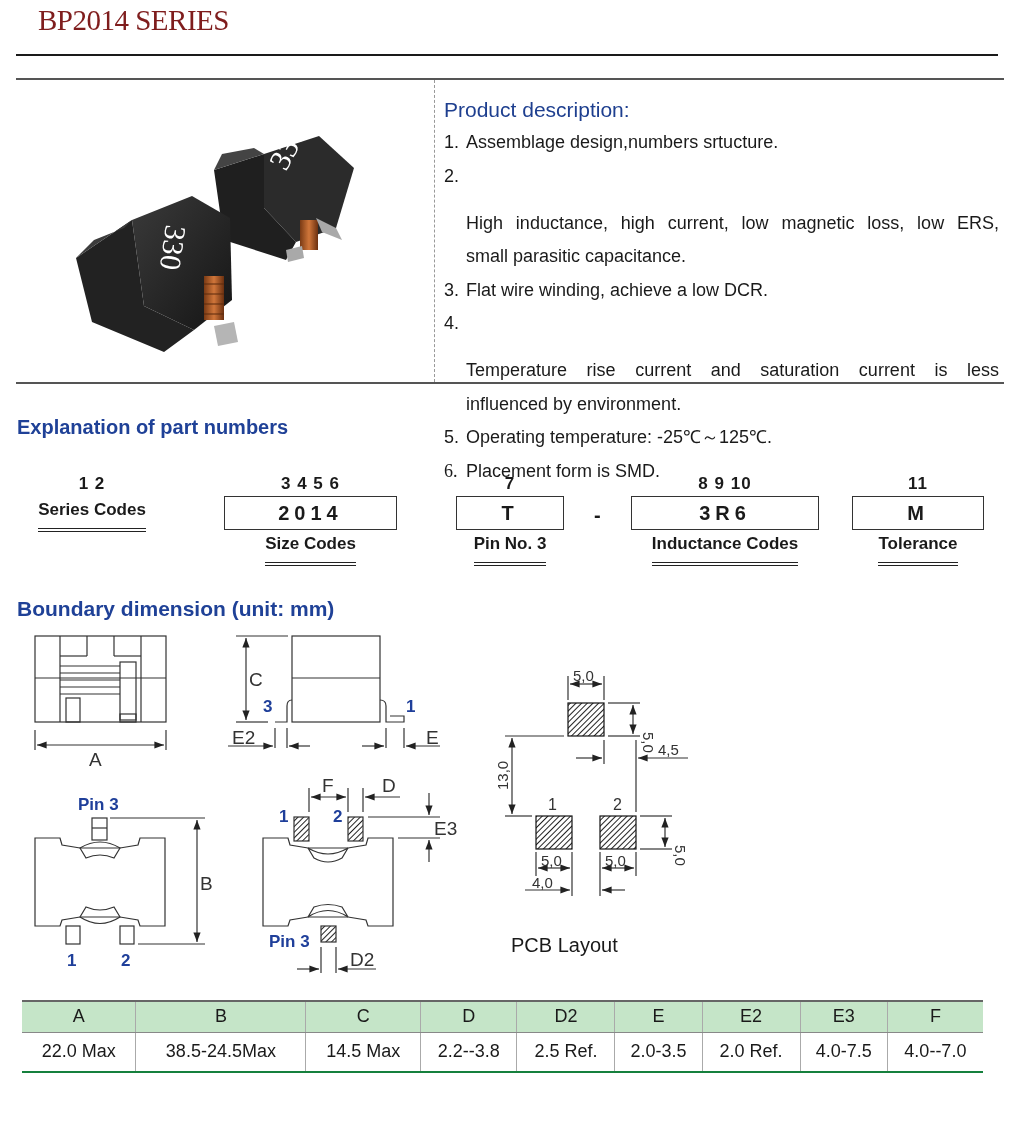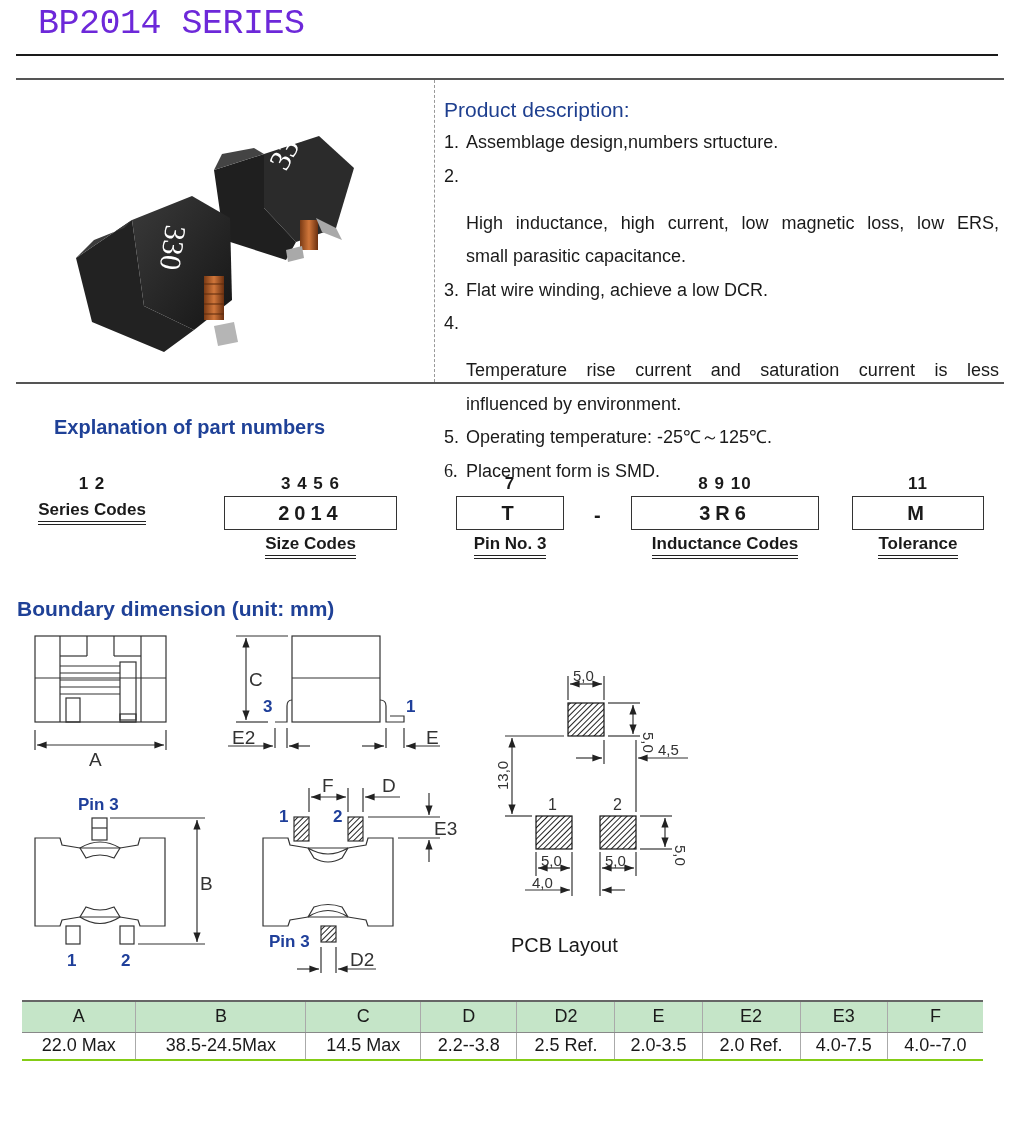--- a/index.html
+++ b/index.html
@@ -1,48 +1,48 @@
 <!DOCTYPE html>
 <html><head>
 <meta charset="utf-8">
 <style>
   * { box-sizing: border-box; margin: 0; padding: 0; }
   html, body { width: 1015px; height: 1144px; background: #ffffff; overflow: hidden; }
   body { position: relative; font-family: "Liberation Sans", sans-serif; color: #1a1a1a; }
 
-  .title { position: absolute; left: 38px; top: 4px; font-family: Liberation Mono, monospace; font-size: 35px; color: #6d28d9; letter-spacing: -0.5px; }
+  .title { position: absolute; left: 38px; top: 4px; font-family: Liberation Serif, serif; font-size: 29px; color: #7f1d1d; letter-spacing: -0.5px; }
   .rule-top { position: absolute; left: 16px; top: 54px; width: 982px; height: 2px; background: #1a1a1a; }
 
   .prod-box { position: absolute; left: 16px; top: 78px; width: 988px; height: 306px; border-top: 2px solid #555; border-bottom: 2px solid #555; }
   .prod-divider { position: absolute; left: 418px; top: 0; width: 1px; height: 100%; border-left: 1px dashed #999; }
   .photo { position: absolute; left: 38px; top: 10px; width: 340px; height: 288px; }
 
   .desc { position: absolute; left: 428px; top: 2px; width: 555px; }
   .desc-title { color: #1e3f8f; font-size: 21px; margin-bottom: 4px; margin-top: 16px; }
   .desc-item { font-size: 18px; line-height: 33.5px; display: flex; }
   .desc-num { width: 22px; flex: none; }
   .desc-text { flex: 1; text-align: justify; text-align-last: left; }
   .desc-text.just { text-align-last: justify; margin-top: 47px; }
   .desc-cont { padding-left: 22px; font-size: 18px; line-height: 33.5px; }
   .serif-num { font-family: "Liberation Serif", serif; }
 
   .sec-head { position: absolute; left: 17px; color: #1f4197; font-weight: bold; font-size: 20px; }
 
   .pn-group { position: absolute; top: 474px; text-align: center; }
   .pn-digits { font-size: 17px; height: 22px; letter-spacing: 1px; font-weight: bold; }
   .pn-box { border: 1.5px solid #333; height: 34px; display: flex; align-items: center; justify-content: center; font-weight: bold; font-size: 20px; letter-spacing: 5px; }
-  .pn-label { margin-top: 4px; font-weight: bold; font-size: 17px; display: inline-block; border-bottom: 4px double #222; padding-bottom: 1px; line-height: 20px; }
+  .pn-label { margin-top: 4px; font-weight: bold; font-size: 17px; display: inline-block; border-bottom: 4px double #222; padding-bottom: 8px; line-height: 20px; }
   .pn-dash { position: absolute; left: 594px; top: 504px; font-weight: bold; font-size: 20px; }
 
   .drawings { position: absolute; left: 0; top: 620px; width: 1015px; height: 370px; }
   .pcb-label { position: absolute; left: 511px; top: 934px; font-size: 20px; }
 
   table.dims { position: absolute; left: 22px; top: 1000px; width: 961px; border-collapse: collapse; font-size: 18px; }
   table.dims th { background: #c5e5c8; font-weight: normal; height: 31px; border-top: 2px solid #666; border-bottom: 1px solid #888; border-left: 1px solid #aaa; }
-  table.dims td { height: 28px; text-align: center; border-bottom: 2px solid #84cc16; border-left: 1px solid #aaa; }
+  table.dims td { height: 40px; text-align: center; border-bottom: 2px solid #15803d; border-left: 1px solid #aaa; }
   table.dims th:first-child, table.dims td:first-child { border-left: none; }
 </style>
 </head>
 <body>
 
 <div class="title">BP2014 SERIES</div>
 <div class="rule-top"></div>
 
 <div class="prod-box">
   <svg class="photo" viewBox="0 0 340 288">
@@ -108,21 +108,21 @@
       <span class="desc-num">5.</span>
       <span class="desc-text">Operating temperature: -25℃～125℃.</span>
     </div>
     <div class="desc-item">
       <span class="desc-num serif-num">6.</span>
       <span class="desc-text">Placement form is SMD.</span>
     </div>
   </div>
 </div>
 
-<div class="sec-head" style="top:416px;margin-left:37px;">Explanation of part numbers</div>
+<div class="sec-head" style="top:416px;">Explanation of part numbers</div>
 
 <div class="pn-group" style="left:17px;width:150px;">
   <div class="pn-digits">1 2</div>
   <div class="pn-label">Series Codes</div>
 </div>
 <div class="pn-group" style="left:224px;width:173px;">
   <div class="pn-digits">3 4 5 6</div>
   <div class="pn-box">2014</div>
   <div class="pn-label">Size Codes</div>
 </div>

